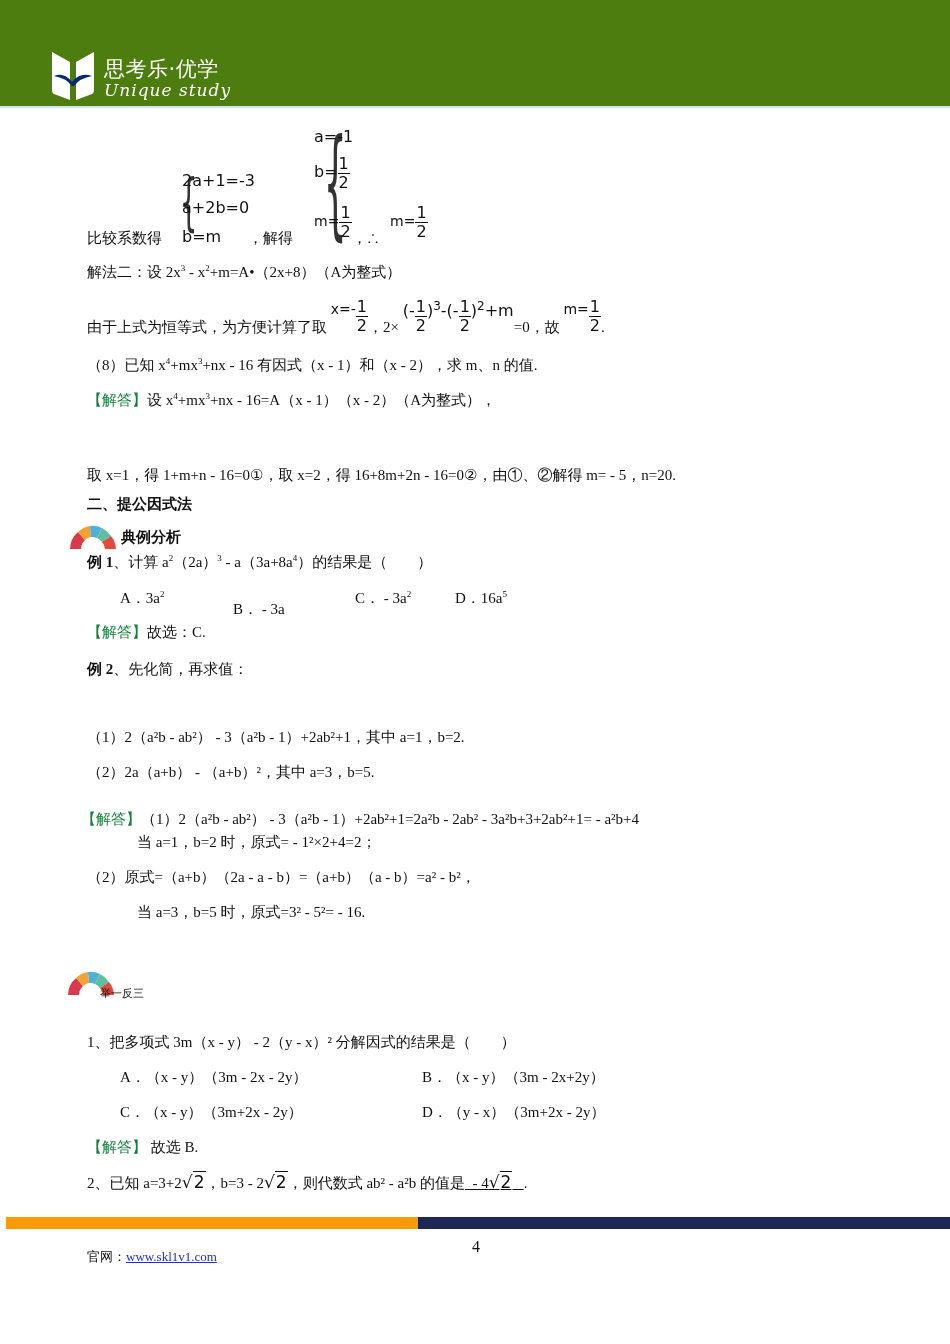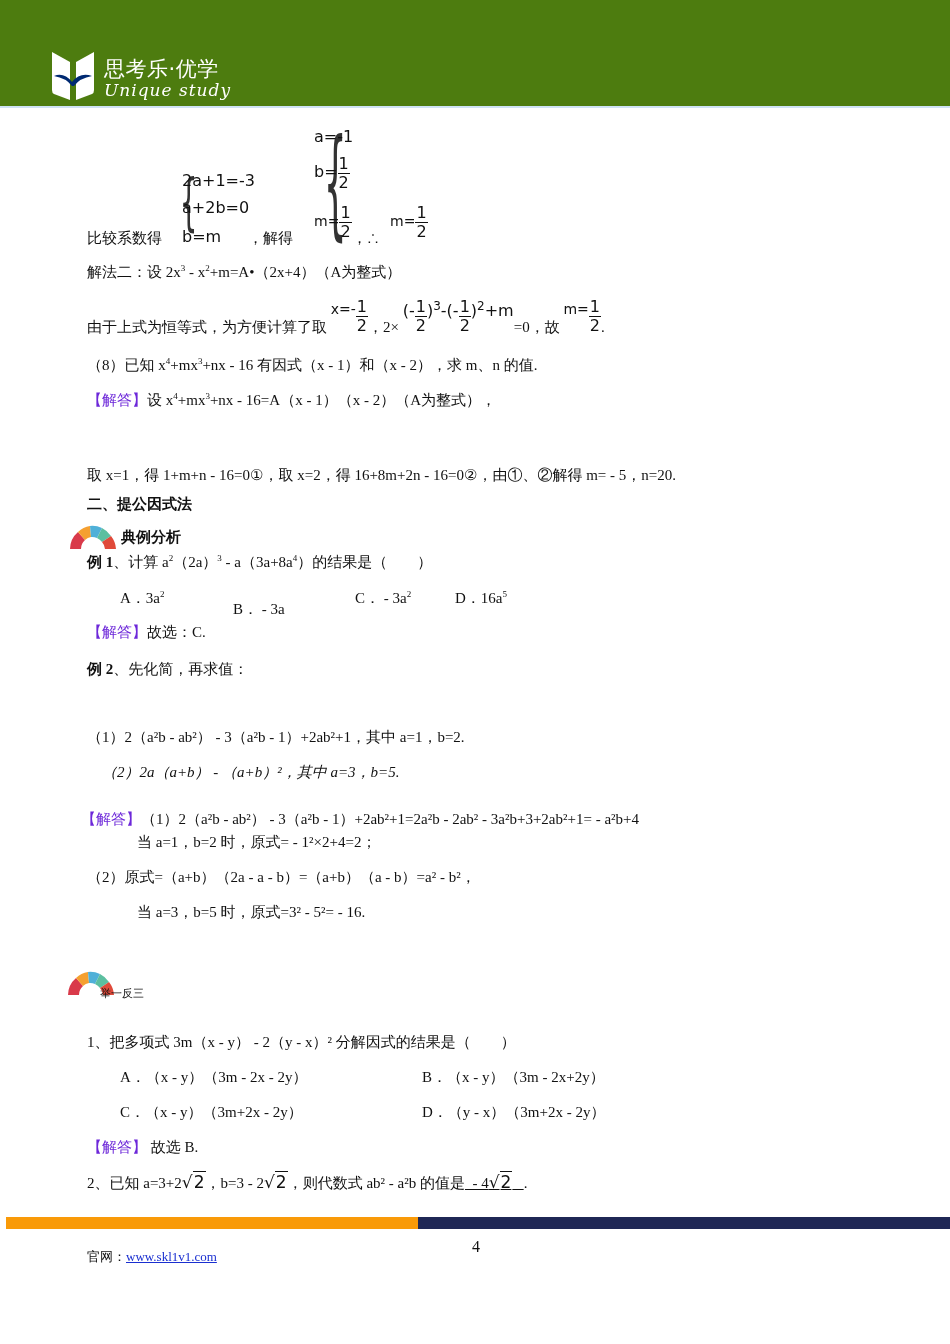--- a/index.html
+++ b/index.html
@@ -13,21 +13,21 @@
     background: #4d7c0f;
   }
   .header-line { position: absolute; left: 0; top: 106px; width: 950px; height: 2px; background: #cfe3f5; }
   .logo { position: absolute; left: 50px; top: 50px; width: 46px; height: 52px; }
   .brand-cn { position: absolute; left: 104px; top: 55px; color: #fff; font-family: "DejaVu Sans", sans-serif; font-size: 21px; letter-spacing: 0.5px; }
   .brand-en { position: absolute; left: 104px; top: 80px; color: #fff; font-family: "DejaVu Serif", serif; font-style: italic; font-size: 17px; letter-spacing: 1px; }
 
   .abs { position: absolute; white-space: nowrap; }
   .t { font-size: 15px; }
   .sans { font-family: "DejaVu Sans", sans-serif; }
-  .blue { color: #6d28d9; font-family: Liberation Serif, serif; }
+  .blue { color: #15803d; font-family: Liberation Serif, serif; }
   .b { font-weight: bold; }
   sup { font-size: 9px; vertical-align: 6px; line-height: 0; }
   .frac { display: inline-block; vertical-align: middle; text-align: center; font-family: "DejaVu Sans", sans-serif; font-size: 16px; line-height: 18px; }
   .frac .num { display: block; border-bottom: 1px solid #111; padding: 0 1px; }
   .frac .den { display: block; }
   .brace { position: absolute; font-family: "DejaVu Sans", sans-serif; color: #333; }
   .sysline { position: absolute; font-family: "DejaVu Sans", sans-serif; font-size: 16px; white-space: nowrap; }
   .rainbow { position: absolute; width: 50px; height: 26px; }
   .bar-orange { position: absolute; left: 6px; top: 1217px; width: 412px; height: 12px; background: #f99a08; }
   .bar-navy { position: absolute; left: 418px; top: 1217px; width: 532px; height: 12px; background: #1f2755; }
@@ -65,21 +65,21 @@
 </span>
 <span class="abs" style="left:314px; top:204px;">
   <span class="sans" style="font-size:14px;">m=</span><span class="frac"><span class="num">1</span><span class="den">2</span></span>
 </span>
 <span class="abs t" style="left:352px; top:229px;">，∴</span>
 <span class="abs" style="left:390px; top:204px;">
   <span class="sans" style="font-size:14px;">m=</span><span class="frac"><span class="num">1</span><span class="den">2</span></span>
 </span>
 
 <div class="abs t" style="left:87px; top:263px;">
-  <span>解法二：设 2x</span><sup>3</sup><span> - x</span><sup>2</sup><span>+m=A•（2x+4）（A为整式）</span>
+  <span>解法二：设 2x</span><sup>3</sup><span> - x</span><sup>2</sup><span>+m=A•（2x+8）（A为整式）</span>
 </div>
 <div class="abs t" style="left:87px; top:298px;">
   <span style="vertical-align:-12px;">由于上式为恒等式，为方便计算了取</span>
   <span class="sans" style="font-size:14px; vertical-align:6px;">x=-</span><span class="frac"><span class="num">1</span><span class="den">2</span></span><span style="vertical-align:-12px;">，2×</span>
   <span class="sans" style="font-size:16px; vertical-align:4px;">(-</span><span class="frac"><span class="num">1</span><span class="den">2</span></span><span class="sans" style="font-size:16px; vertical-align:4px;">)<sup style="font-size:12px;">3</sup>-(-</span><span class="frac"><span class="num">1</span><span class="den">2</span></span><span class="sans" style="font-size:16px; vertical-align:4px;">)<sup style="font-size:12px;">2</sup>+m</span><span style="vertical-align:-12px;">=0，故</span>
   <span class="sans" style="font-size:14px; vertical-align:6px;">m=</span><span class="frac"><span class="num">1</span><span class="den">2</span></span><span style="vertical-align:-12px;">.</span>
 </div>
 
 <div class="abs t" style="left:87px; top:356px;">
   <span>（8）已知 x</span><sup>4</sup><span>+mx</span><sup>3</sup><span>+nx - 16 有因式（x - 1）和（x - 2），求 m、n 的值.</span>
@@ -103,21 +103,21 @@
   <span class="b">例 1</span><span>、计算 a</span><sup>2</sup><span>（2a）</span><sup>3</sup><span> - a（3a+8a</span><sup>4</sup><span>）的结果是（　　）</span>
 </div>
 <div class="abs t" style="left:120px; top:589px;"><span>A．</span><span>3a</span><sup>2</sup></div>
 <div class="abs t" style="left:233px; top:600px;"><span>B．</span><span> - 3a</span></div>
 <div class="abs t" style="left:355px; top:589px;"><span>C．</span><span> - 3a</span><sup>2</sup></div>
 <div class="abs t" style="left:455px; top:589px;"><span>D．</span><span>16a</span><sup>5</sup></div>
 <div class="abs t" style="left:87px; top:623px;"><span class="blue">【解答】</span><span>故选：C.</span></div>
 
 <div class="abs t" style="left:87px; top:660px;"><span class="b">例 2</span><span>、先化简，再求值：</span></div>
 <div class="abs t" style="left:87px; top:728px;">（1）2（a²b - ab²） - 3（a²b - 1）+2ab²+1，其中 a=1，b=2.</div>
-<div class="abs t" style="left:102px; top:763px;font-style:italic;">（2）2a（a+b） - （a+b）²，其中 a=3，b=5.</div>
+<div class="abs t" style="left:87px; top:763px;">（2）2a（a+b） - （a+b）²，其中 a=3，b=5.</div>
 <div class="abs t" style="left:81px; top:798px;margin-top:12px;"><span class="blue">【解答】</span><span>（1）2（a²b - ab²） - 3（a²b - 1）+2ab²+1=2a²b - 2ab² - 3a²b+3+2ab²+1= - a²b+4</span></div>
 <div class="abs t" style="left:137px; top:833px;">当 a=1，b=2 时，原式= - 1²×2+4=2；</div>
 <div class="abs t" style="left:87px; top:868px;">（2）原式=（a+b）（2a - a - b）=（a+b）（a - b）=a² - b²，</div>
 <div class="abs t" style="left:137px; top:903px;">当 a=3，b=5 时，原式=3² - 5²= - 16.</div>
 
 <svg class="rainbow" style="left:66px; top:969px;" viewBox="0 0 50 26">
   <path d="M2 26 A23 23 0 0 1 10 9 L17 17 A12 12 0 0 0 13 26 Z" fill="#d93a4a"></path>
   <path d="M10 9 A23 23 0 0 1 22 3 L23 14 A12 12 0 0 0 17 17 Z" fill="#f5a030"></path>
   <path d="M22 3 A23 23 0 0 1 34 5 L29 15 A12 12 0 0 0 23 14 Z" fill="#4fb0d8"></path>
   <path d="M34 5 A23 23 0 0 1 43 13 L34 19 A12 12 0 0 0 29 15 Z" fill="#5cbfa0"></path>

